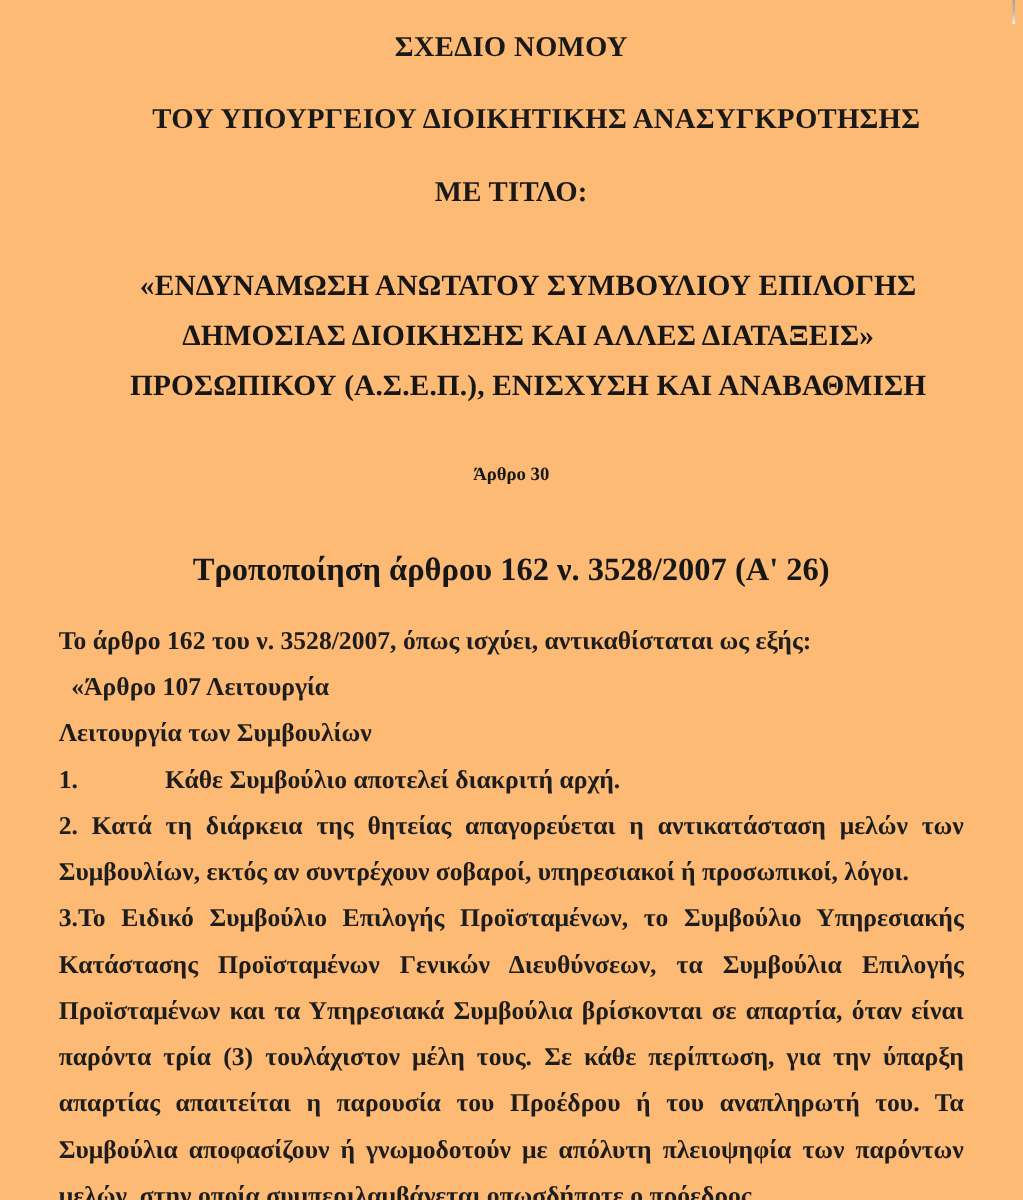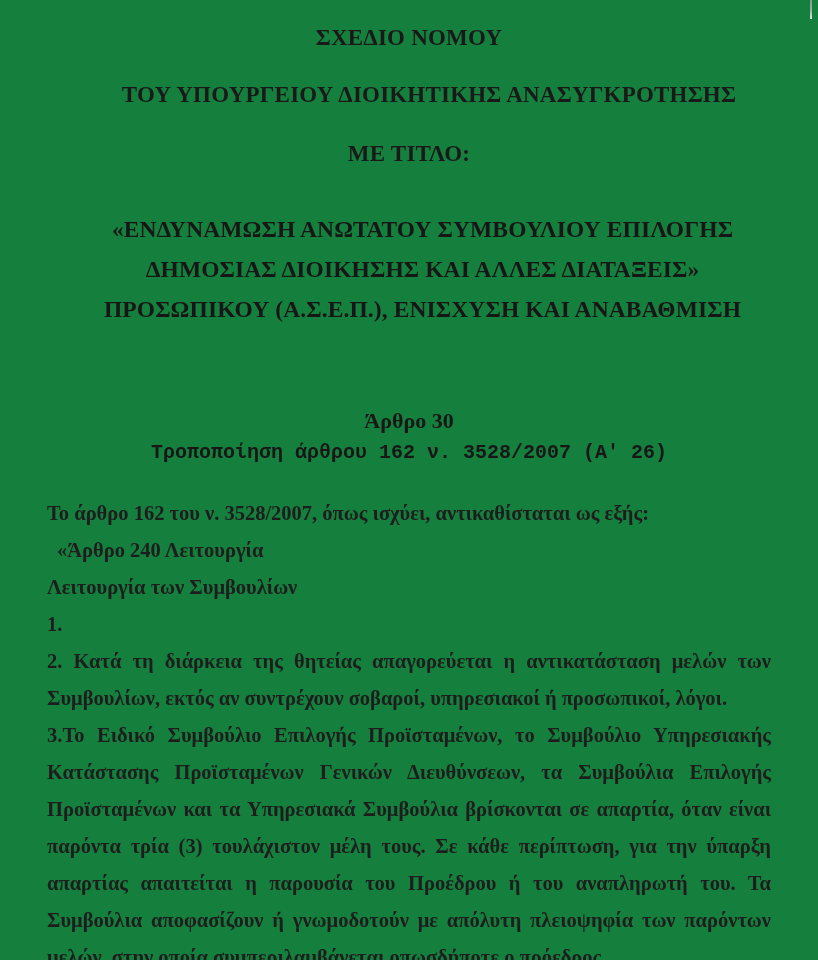--- a/index.html
+++ b/index.html
@@ -14,21 +14,21 @@
     overflow: hidden;
     font-family: "Liberation Serif", "DejaVu Serif", serif;
     color: #1b1b1b;
     -webkit-font-smoothing: antialiased;
   }
 
   
   .page {
     position: absolute;
     inset: 0;
-    background: #15803d;
+    background: #fdba74;
   }
 
   
   .scan-artifact {
     position: absolute;
     top: 0;
     left: 810px;
     width: 2px;
     height: 19px;
     background: linear-gradient(to bottom, #9a9a9a 0%, #b8b8b8 55%, #ffffff 100%);
@@ -66,22 +66,22 @@
 
   
   .art-head {
     position: absolute;
     left: 0;
     width: 818px;
     text-align: center;
     font-weight: bold;
     color: #171717;
   }
-  .art-num    { top: 408px; font-size: 22px; }
-  .art-sub    { top: 441px; font-size: 20px; font-family: Liberation Mono, monospace; }
+  .art-num    { top: 372px; font-size: 15px; }
+  .art-sub    { top: 441px; font-size: 26px; }
 
   
   .body-text {
     position: absolute;
     top: 495px;
     left: 47px;
     width: 724px;
   }
   .bline {
     font-size: 20.5px;
@@ -134,26 +134,27 @@
   </div>
 
   <div class="art-head art-num">Άρθρο 30</div>
 
   <div class="art-head art-sub">Τροποποίηση άρθρου 162 ν. 3528/2007 (Α' 26)</div>
 
   <div class="body-text">
 
     <div class="bline">Το άρθρο 162 του ν. 3528/2007, όπως ισχύει, αντικαθίσταται ως εξής:</div>
 
-    <div class="bline indent-1">«Άρθρο 240 Λειτουργία</div>
+    <div class="bline indent-1">«Άρθρο 107 Λειτουργία</div>
 
     <div class="bline">Λειτουργία των Συμβουλίων</div>
 
     <div class="num-item">
       <span class="num">1.</span>
+      <span class="txt">Κάθε Συμβούλιο αποτελεί διακριτή αρχή.</span>
     </div>
 
     <p class="bpara">2. Κατά τη διάρκεια της θητείας απαγορεύεται η αντικατάσταση μελών των Συμβουλίων, εκτός αν συντρέχουν σοβαροί, υπηρεσιακοί ή προσωπικοί, λόγοι.</p>
 
     <p class="bpara last">3.Το Ειδικό Συμβούλιο Επιλογής Προϊσταμένων, το Συμβούλιο Υπηρεσιακής Κατάστασης Προϊσταμένων Γενικών Διευθύνσεων, τα Συμβούλια Επιλογής Προϊσταμένων και τα Υπηρεσιακά Συμβούλια βρίσκονται σε απαρτία, όταν είναι παρόντα τρία (3) τουλάχιστον μέλη τους. Σε κάθε περίπτωση, για την ύπαρξη απαρτίας απαιτείται η παρουσία του Προέδρου ή του αναπληρωτή του. Τα Συμβούλια αποφασίζουν ή γνωμοδοτούν με απόλυτη πλειοψηφία των παρόντων μελών, στην οποία συμπεριλαμβάνεται οπωσδήποτε ο πρόεδρος.</p>
 
   </div>
 
 </div>
 

